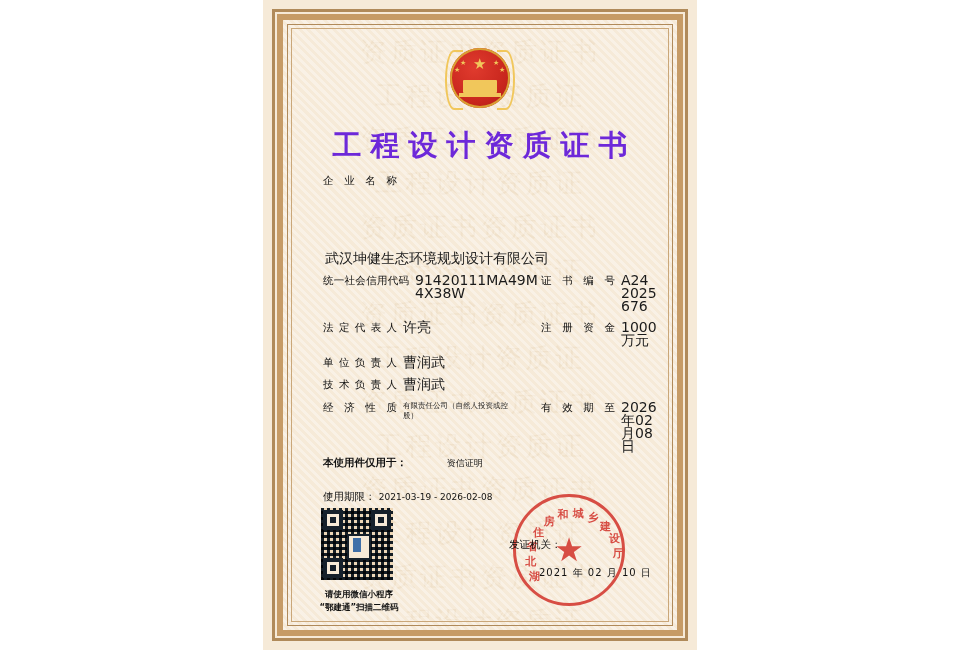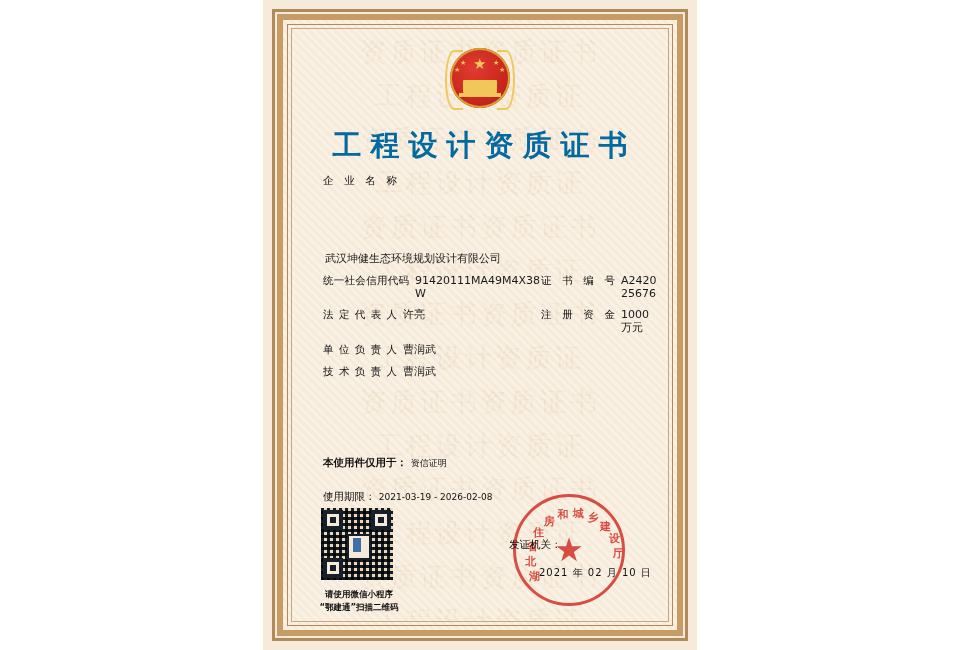--- a/index.html
+++ b/index.html
@@ -132,21 +132,21 @@
   .emblem .wheat-l { left: 2px; }
   .emblem .wheat-r { right: 2px; transform: scaleX(-1); }
 
   
   .cert-title {
     position: absolute;
     left: 0; right: 0; top: 126px;
     text-align: center;
     font-size: 29px;
     letter-spacing: 9px;
-    color: #0369a1;
+    color: #6d28d9;
     font-family: "DejaVu Sans", sans-serif;
     font-weight: bold;
     text-indent: 9px;
   }
 
   
   .fields {
     position: absolute;
     left: 60px;
     right: 40px;
@@ -169,40 +169,40 @@
     flex: 0 0 78px;
     text-align: justify;
     text-align-last: justify;
     font-size: 10.5px;
     color: #111;
     letter-spacing: 0px;
     padding-right: 4px;
     box-sizing: border-box;
   }
   .fvalue {
-    font-size: 11px;
+    font-size: 14px;
     color: #1a1a1a;
     line-height: 13px;
     padding-left: 2px;
     word-break: break-all;
   }
   .fvalue.small { font-size: 7.5px; line-height: 10px; }
   .full .fcol.left { width: auto; flex-direction: column; }
 
   
   .usage-note {
     position: absolute;
     left: 60px;
     top: 456px;
     font-size: 10.5px;
     font-weight: bold;
     color: #111;
     font-family: "DejaVu Sans", sans-serif;
   }
-  .usage-note .val { font-weight: normal; font-size: 9px; }
+  .usage-note .val { font-weight: normal; font-size: 9px; margin-left: 36px; }
   .usage-period {
     position: absolute;
     left: 60px;
     top: 490px;
     font-size: 10.5px;
     color: #111;
     font-family: "DejaVu Sans", sans-serif;
   }
   .usage-period .val { font-size: 9px; }
 
@@ -392,20 +392,30 @@
         </div>
       </div>
 
       <div class="frow">
         <div class="fcol left">
           <div class="flabel">技术负责人</div>
           <div class="fvalue">曹润武</div>
         </div>
       </div>
 
+      <div class="frow">
+        <div class="fcol left">
+          <div class="flabel">经济性质</div>
+          <div class="fvalue small" style="width:118px;">有限责任公司（自然人投资或控股）</div>
+        </div>
+        <div class="fcol right">
+          <div class="flabel">有效期至</div>
+          <div class="fvalue">2026年02月08日</div>
+        </div>
+      </div>
 
 
     </div>
 
     <div class="usage-note">
       <span>本使用件仅用于：</span>
       <span class="val">资信证明</span>
     </div>
 
     <div class="usage-period">

